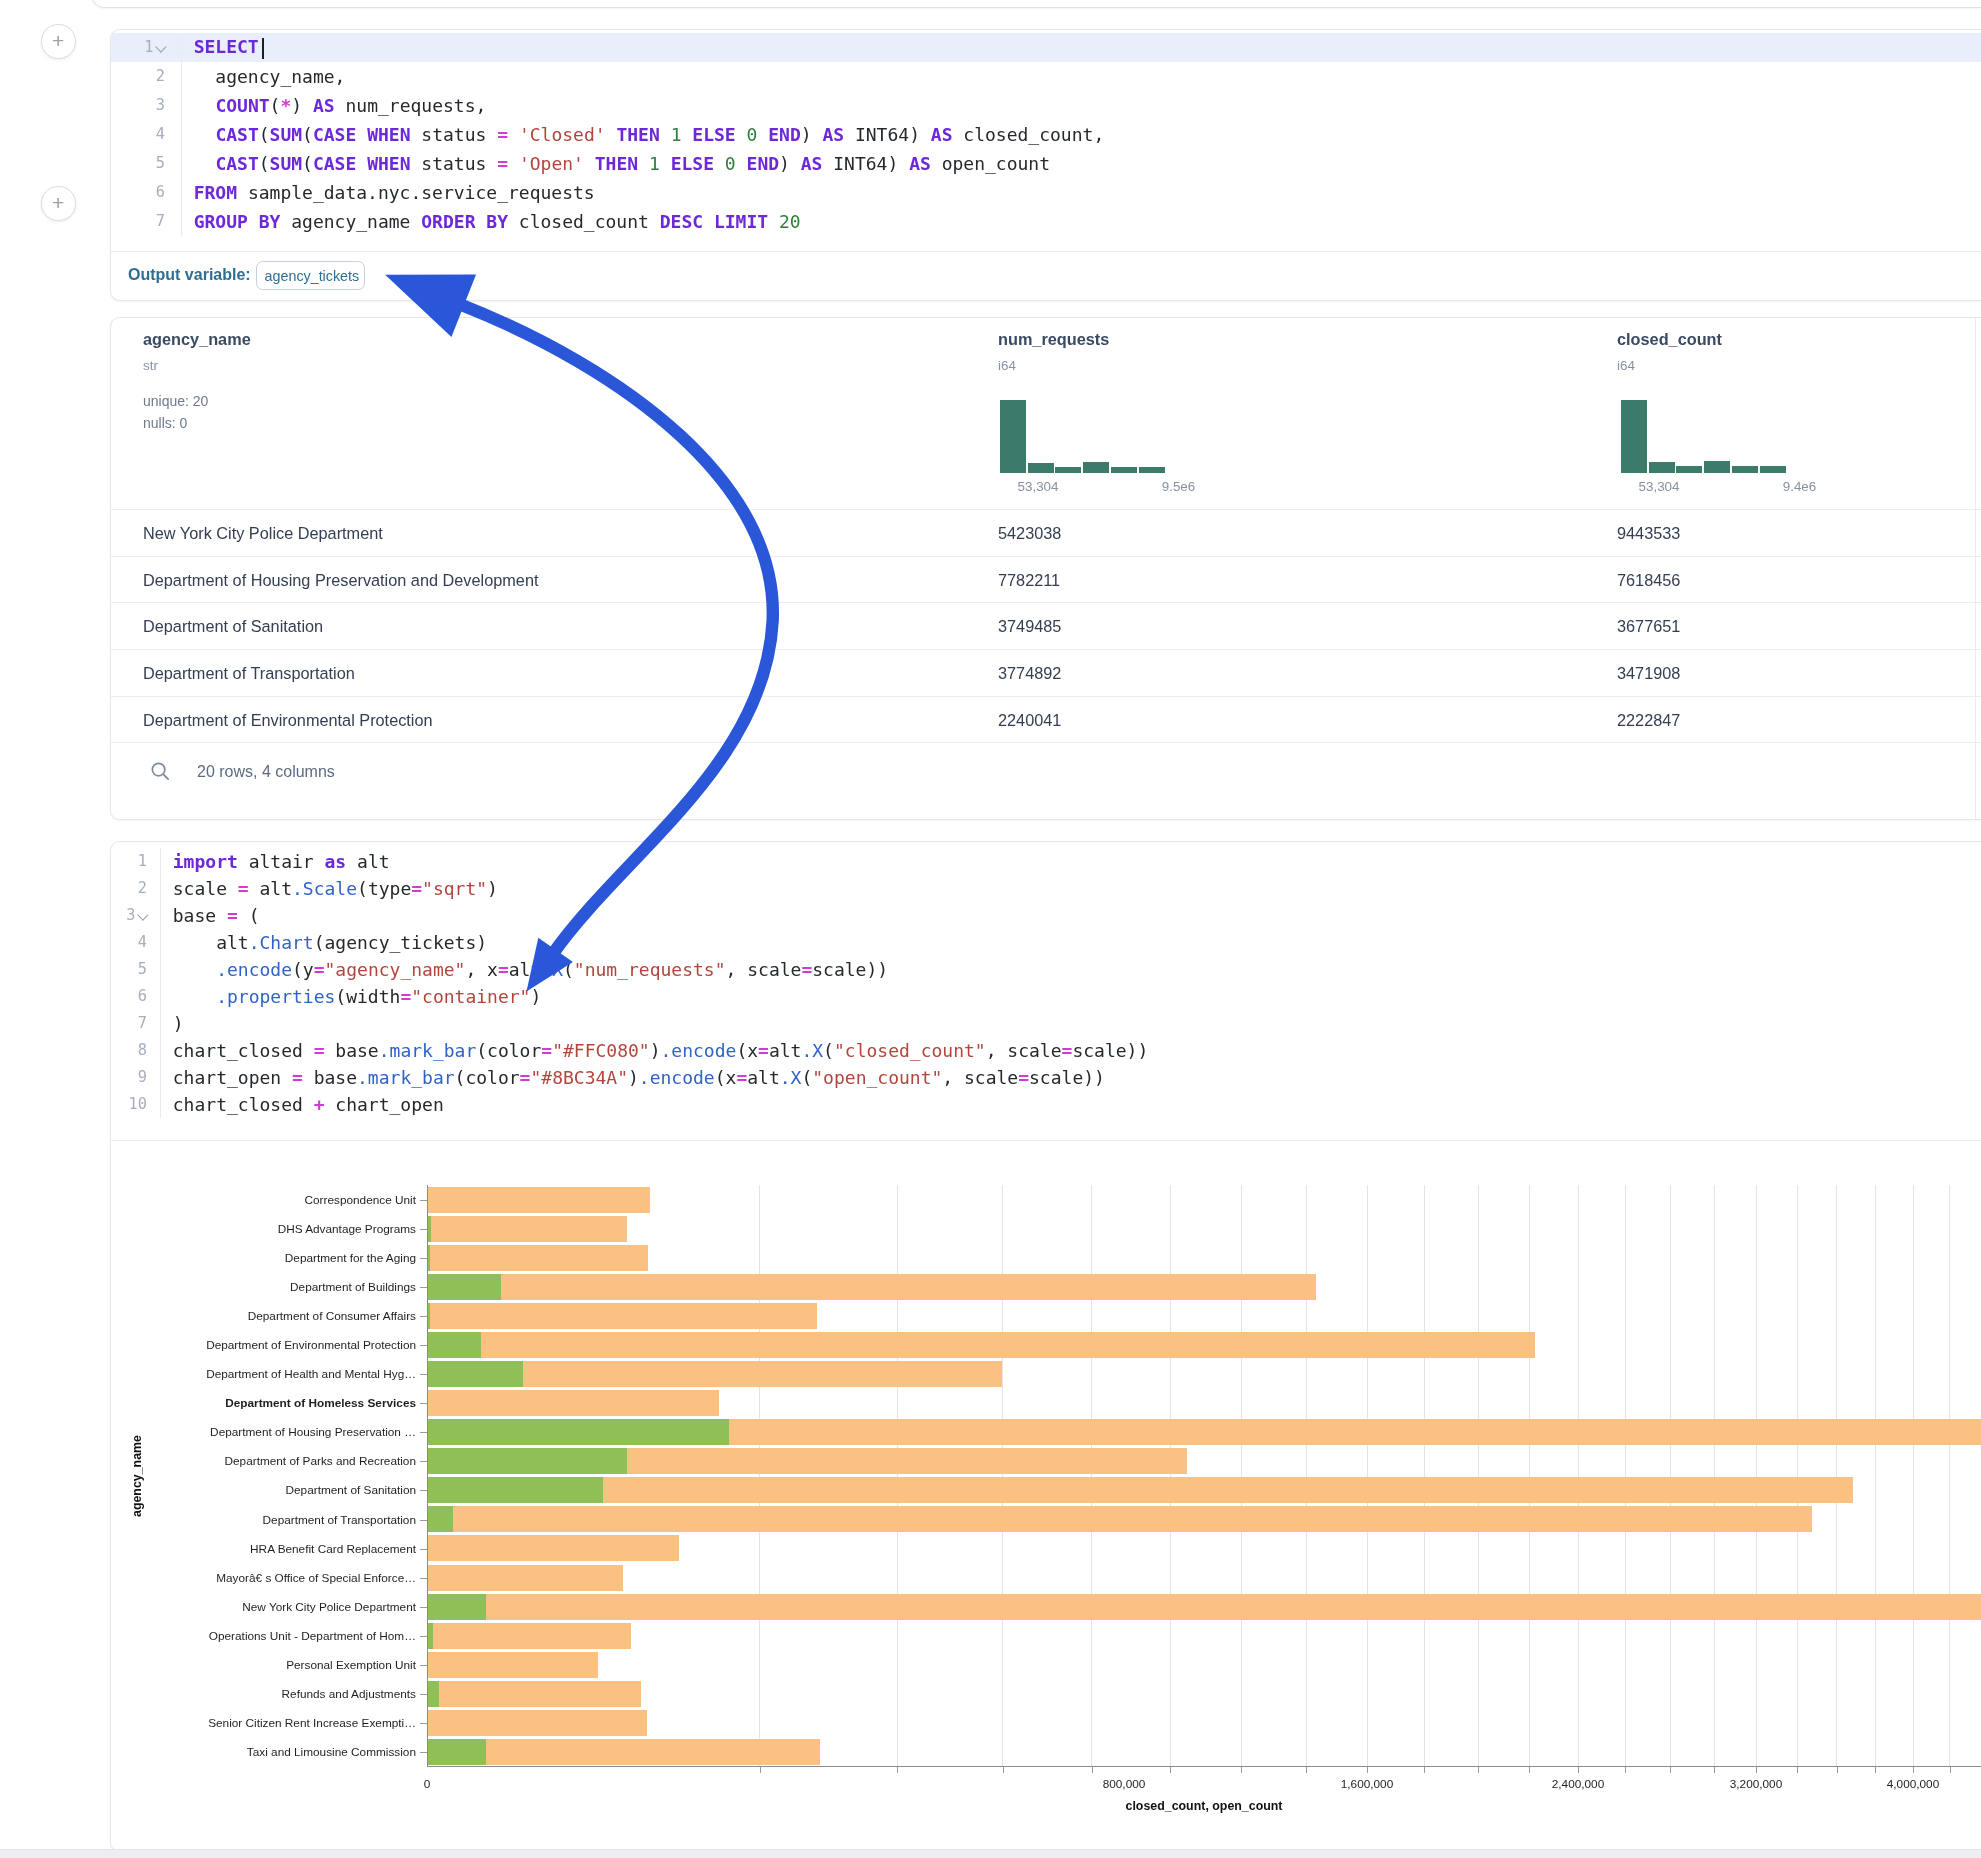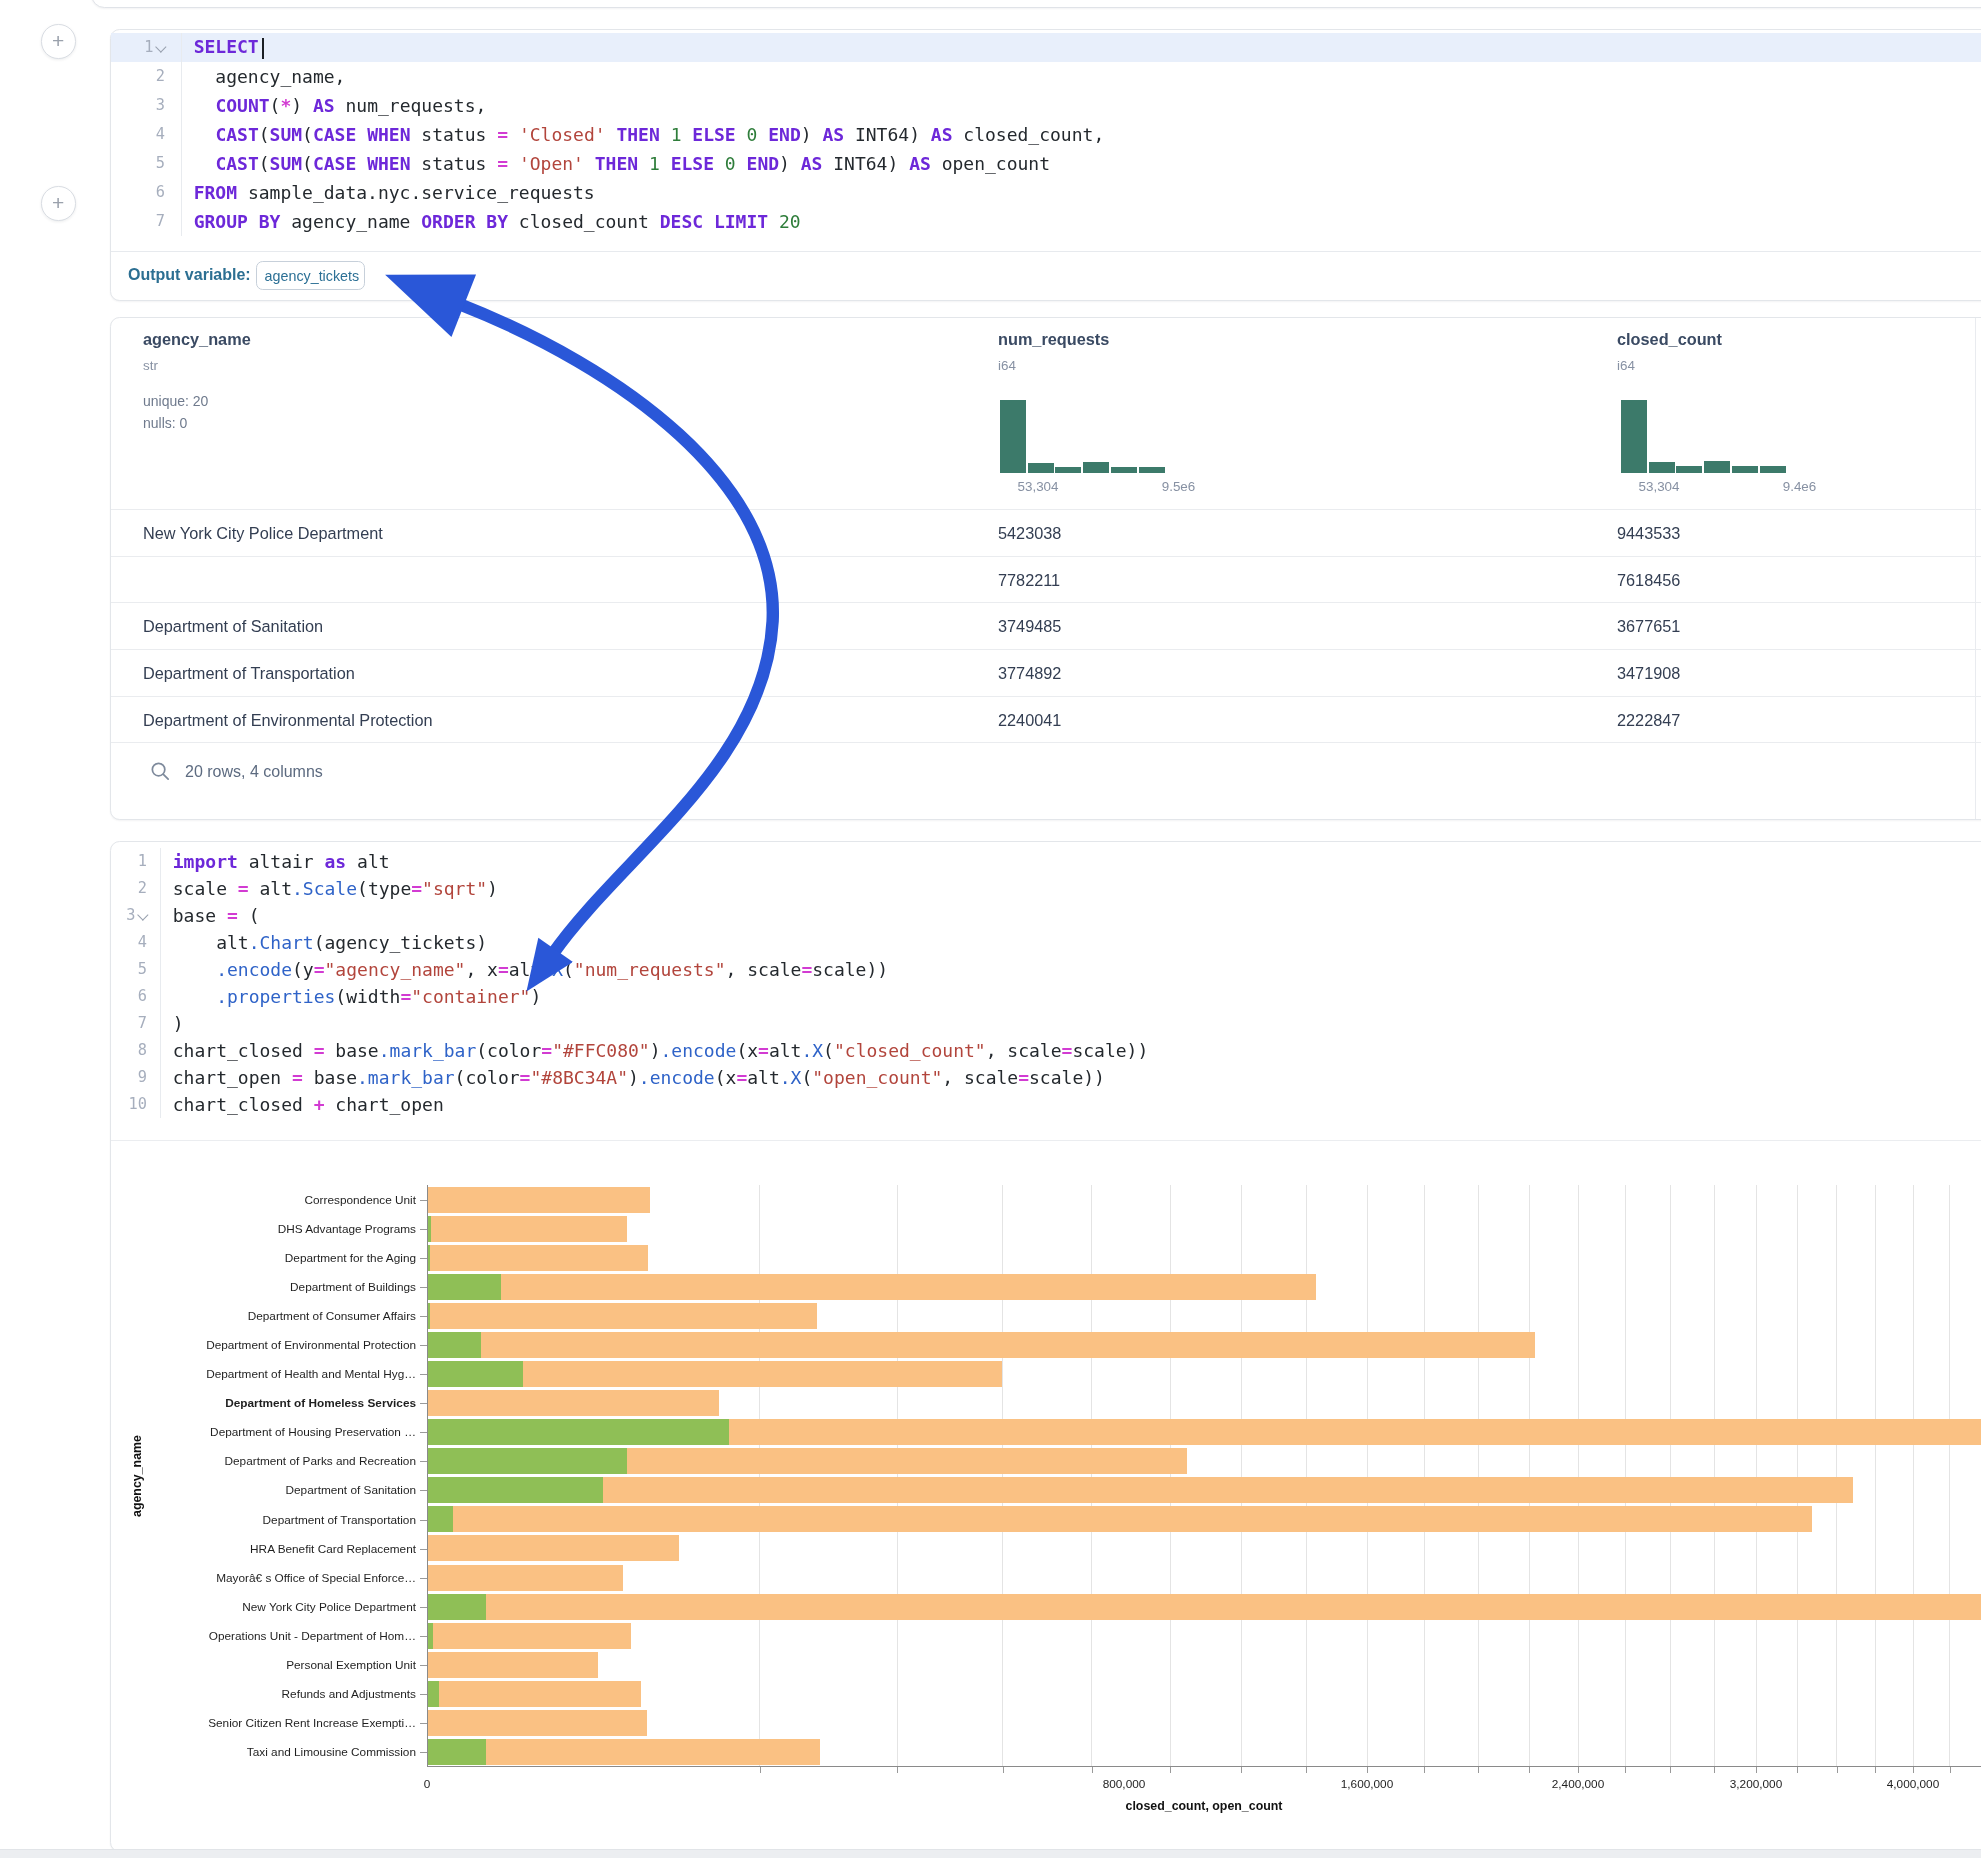--- a/index.html
+++ b/index.html
@@ -41,21 +41,21 @@
   
   .th-name{position:absolute;font-size:16.3px;font-weight:bold;color:#3a4a63;}
   .th-type{position:absolute;font-size:13.4px;color:#8791a3;}
   .th-stat{position:absolute;font-size:14px;color:#6f7a8d;}
   .hist{position:absolute;width:172px;height:75px;}
   .hist .hb{position:absolute;bottom:0;background:#3c7a6a;width:26px;}
   .hist-lbl{position:absolute;font-size:13.4px;color:#8791a3;}
   .trow{position:absolute;left:0;right:0;height:47px;border-top:1px solid #eaecef;}
   .tcell{position:absolute;top:0;height:100%;display:flex;align-items:center;font-size:16.3px;color:#333e52;white-space:nowrap;}
   .vline{position:absolute;top:0;bottom:0;width:1px;background:#e9ebef;}
-  .tfooter{position:absolute;font-size:16px;color:#5d6b80;display:flex;align-items:center;gap:13px;}
+  .tfooter{position:absolute;font-size:16px;color:#5d6b80;display:flex;align-items:center;gap:25px;}
   
   #chart-abs{position:absolute;left:110px;top:1166px;width:1872px;height:669px;font-size:11.8px;color:#1f1f1f;}
   #plot{position:absolute;left:317px;top:19px;width:1554px;height:581px;overflow:hidden;background:#fff;}
   .grid{position:absolute;top:0;bottom:0;width:1px;background:#e4e4e4;}
   .bar{position:absolute;height:26px;}
   .plot-top{position:absolute;left:317px;top:19px;width:1554px;height:1px;background:#d2d2d2;}
   .axis-left{position:absolute;left:317px;top:19px;width:1px;height:581px;background:#8a8a8a;}
   .axis-bottom{position:absolute;left:317px;top:600px;width:1554px;height:1px;background:#8a8a8a;}
   .xtick{position:absolute;top:601px;width:1px;height:5.7px;background:#9a9a9a;}
   .xlabel{position:absolute;top:611px;transform:translateX(-50%);white-space:nowrap;}
@@ -162,20 +162,21 @@
       <div class="vline" style="left:1864px;"></div>
     </div>
 
     <div id="table-rows">
         <div class="trow" style="top: 191px;">
           <div class="tcell" style="left: 32px;">New York City Police Department</div>
           <div class="tcell" style="left: 887px;">5423038</div>
           <div class="tcell" style="left: 1506px;">9443533</div>
         </div>
         <div class="trow" style="top: 238px;">
+          <div class="tcell" style="left: 32px;">Department of Housing Preservation and Development</div>
           <div class="tcell" style="left: 887px;">7782211</div>
           <div class="tcell" style="left: 1506px;">7618456</div>
         </div>
         <div class="trow" style="top: 284px;">
           <div class="tcell" style="left: 32px;">Department of Sanitation</div>
           <div class="tcell" style="left: 887px;">3749485</div>
           <div class="tcell" style="left: 1506px;">3677651</div>
         </div>
         <div class="trow" style="top: 331px;">
           <div class="tcell" style="left: 32px;">Department of Transportation</div>

